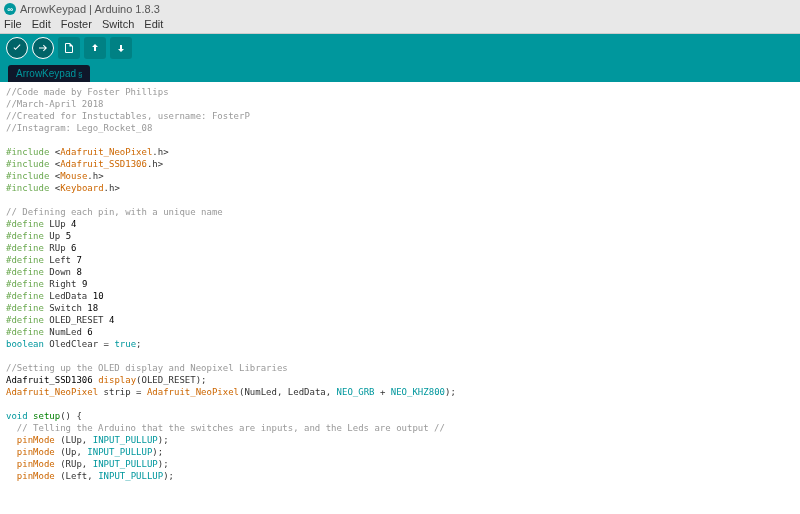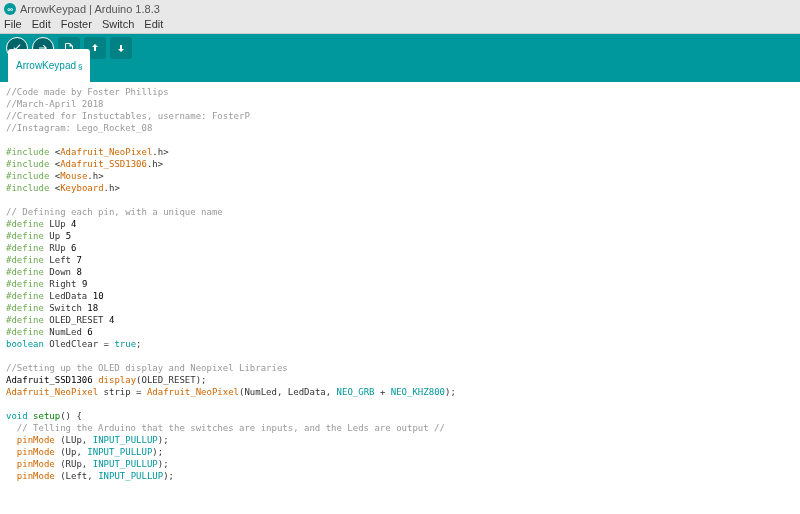--- a/index.html
+++ b/index.html
@@ -6,21 +6,21 @@
 body { font-family:Arial,sans-serif; font-size:11px; background:#fff; width:800px; height:514px; overflow:hidden; }
 .titlebar { height:18px; background:#e8e8e8; display:flex; align-items:center; padding:0 4px; color:#555; }
 .titlebar .t-icon { width:12px; height:12px; background:#00979d; border-radius:50%; margin-right:4px; display:flex; align-items:center; justify-content:center; color:#fff; font-size:8px; font-weight:bold; }
 .menubar { height:16px; background:#e8e8e8; display:flex; align-items:flex-start; padding:0 4px; color:#333; gap:10px; border-bottom:1px solid #ccc; }
 .menubar span { cursor:pointer; }
 .toolbar { height:28px; background:#00979d; display:flex; align-items:center; padding:0 6px; gap:4px; }
 .tool-btn { width:22px; height:22px; background:#008184; border-radius:3px; display:flex; align-items:center; justify-content:center; color:#fff; cursor:pointer; }
 .tool-btn.round { border-radius:50%; background:#006468; border:1px solid #fff; }
 .tool-btn svg { width:12px; height:12px; fill:#fff; }
 .tab-strip { height:20px; background:#00979d; display:flex; align-items:flex-end; padding-left:8px; }
-.tab { background:#ffffff; padding:11px 8px; font-size:10px; color:#00979d; border-radius:3px 3px 0 0; cursor:pointer; }
+.tab { background:#0f172a; padding:3px 8px; font-size:10px; color:#00979d; border-radius:3px 3px 0 0; cursor:pointer; }
 .tab .arrow { font-size:8px; margin-left:2px; }
 .editor { height:481px; background:#fff; padding:4px 6px; font-family:Consolas,Monaco,monospace; font-size:9px; line-height:12px; color:#333; overflow:auto; white-space:pre; }
 .editor .c-gray { color:#999; }
 .editor .c-green { color:#6aa84f; }
 .editor .c-dgreen { color:#007f00; }
 .editor .c-teal { color:#00979d; }
 .editor .c-orange { color:#cc6600; }
 .editor .c-black { color:#000; }
 .statusbar-top { height:4px; background:#00979d; }
 .console { height:18px; background:#000; }

